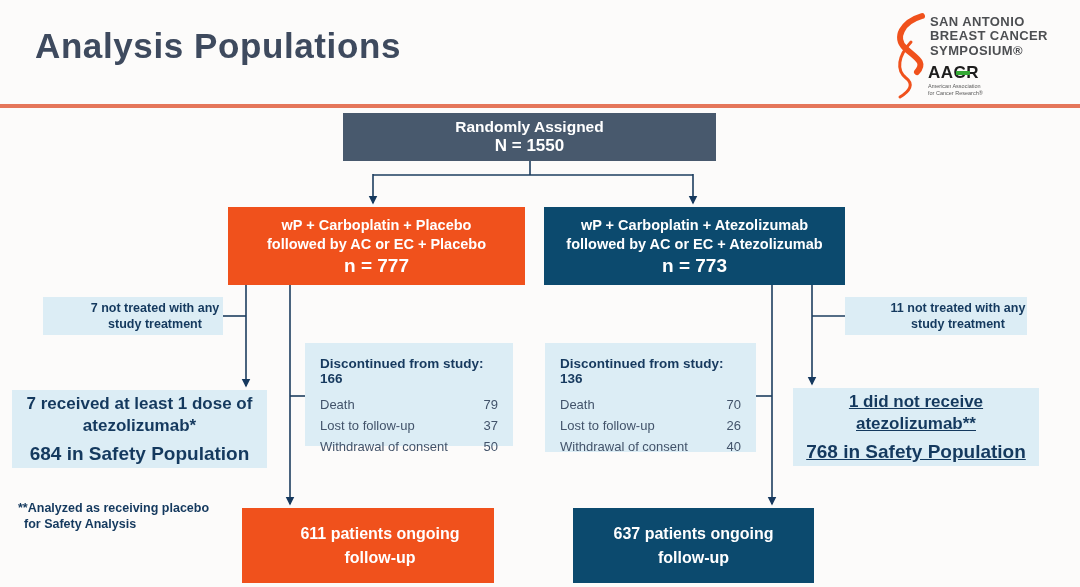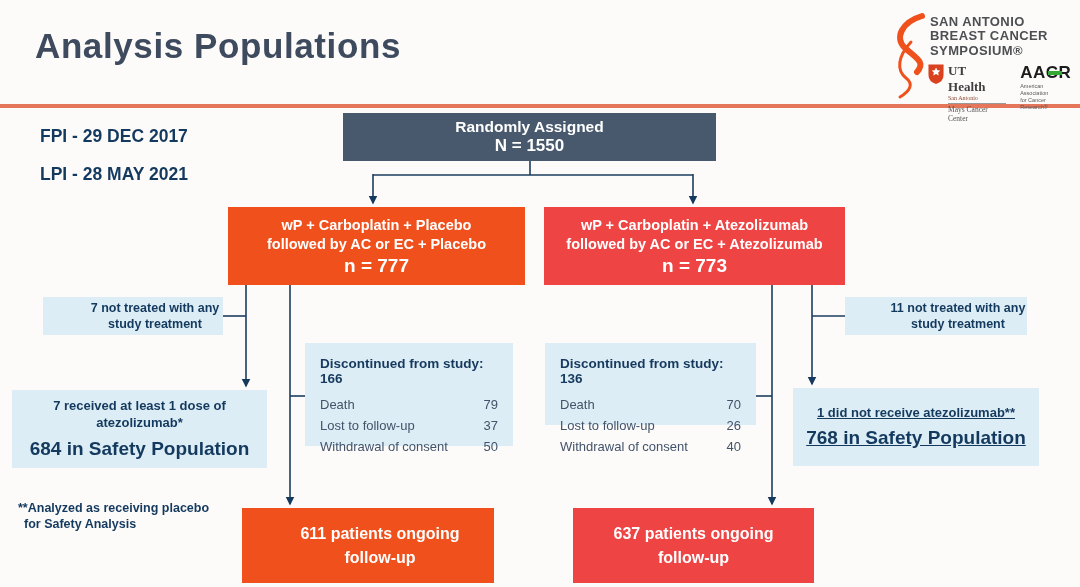--- a/index.html
+++ b/index.html
@@ -27,43 +27,43 @@
   .aacr-dash { position:absolute; left:28px; top:8px; width:14px; height:4px; background:#35a935; }
   .aacr-sub { font-size:5.5px; color:#5a5a5a; line-height:1.3; margin-top:2px; }
 
   .dates { position:absolute; left:40px; top:126px; color:#14395e; font-weight:700; font-size:17.5px; }
   .dates .d2 { margin-top:17px; }
 
   .box { position:absolute; display:flex; flex-direction:column; justify-content:center;
          align-items:center; text-align:center; }
   .slate { background:#48596d; color:#fff; }
   .orange { background:#f0511c; color:#fff; }
-  .navy { background:#ef4444; color:#fff; }
+  .navy { background:#0c4a6e; color:#fff; }
   .lblue { background:#dcedf5; color:#14395e; }
 
   .b-randomized { left:343px; top:113px; width:373px; height:48px; }
   .b-randomized .l1 { font-size:15.5px; font-weight:700; }
   .b-randomized .l2 { font-size:17px; font-weight:700; }
 
   .b-arm-left  { left:228px; top:207px; width:297px; height:78px; }
   .b-arm-right { left:544px; top:207px; width:301px; height:78px; }
   .arm-line { font-size:14.5px; font-weight:700; line-height:1.35; }
   .arm-n { font-size:19px; font-weight:700; line-height:1.15; }
 
   .b-nt-left  { left:43px;  top:297px; width:180px; height:38px; }
   .b-nt-right { left:845px; top:297px; width:182px; height:38px; }
   .nt-line { font-size:12.5px; font-weight:700; line-height:1.3;margin-left:44px; }
 
   .b-safety-left  { left:12px;  top:390px; width:255px; height:78px; }
   .b-safety-right { left:793px; top:388px; width:246px; height:78px;text-decoration:underline; }
-  .safety-small { font-size:13px; font-weight:700; line-height:1.3; }
+  .safety-small { font-size:17px; font-weight:700; line-height:1.3; }
   .safety-main  { font-size:19px; font-weight:700; margin-top:6px; }
 
   .b-disc-left  { left:305px; top:343px; width:208px; height:103px; }
-  .b-disc-right { left:545px; top:343px; width:211px; height:82px; }
+  .b-disc-right { left:545px; top:343px; width:211px; height:109px; }
   .disc { justify-content:flex-start; align-items:stretch; text-align:left; padding:13px 15px 10px 15px; }
   .disc-title { font-size:13.5px; font-weight:700; color:#16395e; margin-bottom:9px; }
   .disc-row { display:flex; justify-content:space-between; font-size:13px; color:#42536a;
               line-height:1.6; }
 
   .b-ongoing-left  { left:242px; top:508px; width:252px; height:75px;padding-left:24px; }
   .b-ongoing-right { left:573px; top:508px; width:241px; height:75px; }
   .ongoing-line { font-size:16px; font-weight:700; line-height:1.45; }
 
   .footnotes { position:absolute; left:18px; top:500px; color:#14395e; font-weight:700;
@@ -85,46 +85,31 @@
     <svg class="ribbon" width="40" height="88" viewBox="0 0 40 88">
       <path d="M32,4 C12,10 4,26 15,36 C26,46 36,50 27,60" fill="none" stroke="#f0511c" stroke-width="6" stroke-linecap="round"></path>
       <path d="M21,30 C8,44 6,58 16,66 C24,72 20,79 10,85" fill="none" stroke="#f0511c" stroke-width="3" stroke-linecap="round"></path>
     </svg>
     <div class="sabcs-text">
       <div>SAN ANTONIO</div>
       <div>BREAST CANCER</div>
       <div>SYMPOSIUM®</div>
     </div>
     <div class="sublogos">
-      <div class="ut">
-        <svg width="17" height="22" viewBox="0 0 17 22">
-          <path d="M0.5,1 H16.5 V12 Q16.5,19 8.5,21.5 Q0.5,19 0.5,12 Z" fill="#d9411f"></path>
-          <path d="M8.5,4 l1.4,2.9 3.2,0.4 -2.3,2.2 0.6,3.1 -2.9,-1.5 -2.9,1.5 0.6,-3.1 -2.3,-2.2 3.2,-0.4 Z" fill="#ffffff"></path>
-        </svg>
-        <div class="ut-texts">
-          <div class="ut-name">UT Health</div>
-          <div class="ut-sub">San Antonio</div>
-          <div class="ut-center">Mays Cancer Center</div>
-        </div>
-      </div>
       <div class="aacr">
         <div class="aacr-word">AACR</div>
         <div class="aacr-dash"></div>
         <div class="aacr-sub">
           <div>American Association</div>
           <div>for Cancer Research®</div>
         </div>
       </div>
     </div>
   </div>
 
-  <div class="dates">
-    <div class="d1">FPI - 29 DEC 2017</div>
-    <div class="d2">LPI - 28 MAY 2021</div>
-  </div>
 
   <svg class="wires" width="1080" height="587" viewBox="0 0 1080 587">
     <defs>
       <marker id="arw" markerWidth="10" markerHeight="10" refX="7.5" refY="4.5" orient="auto" markerUnits="userSpaceOnUse">
         <path d="M0,0 L9,4.5 L0,9 Z" fill="#16395e"></path>
       </marker>
     </defs>
     <g stroke="#1c3e5f" stroke-width="1.6" fill="none">
       <line x1="530" y1="161" x2="530" y2="175"></line>
       <line x1="373" y1="175" x2="693" y2="175"></line>

